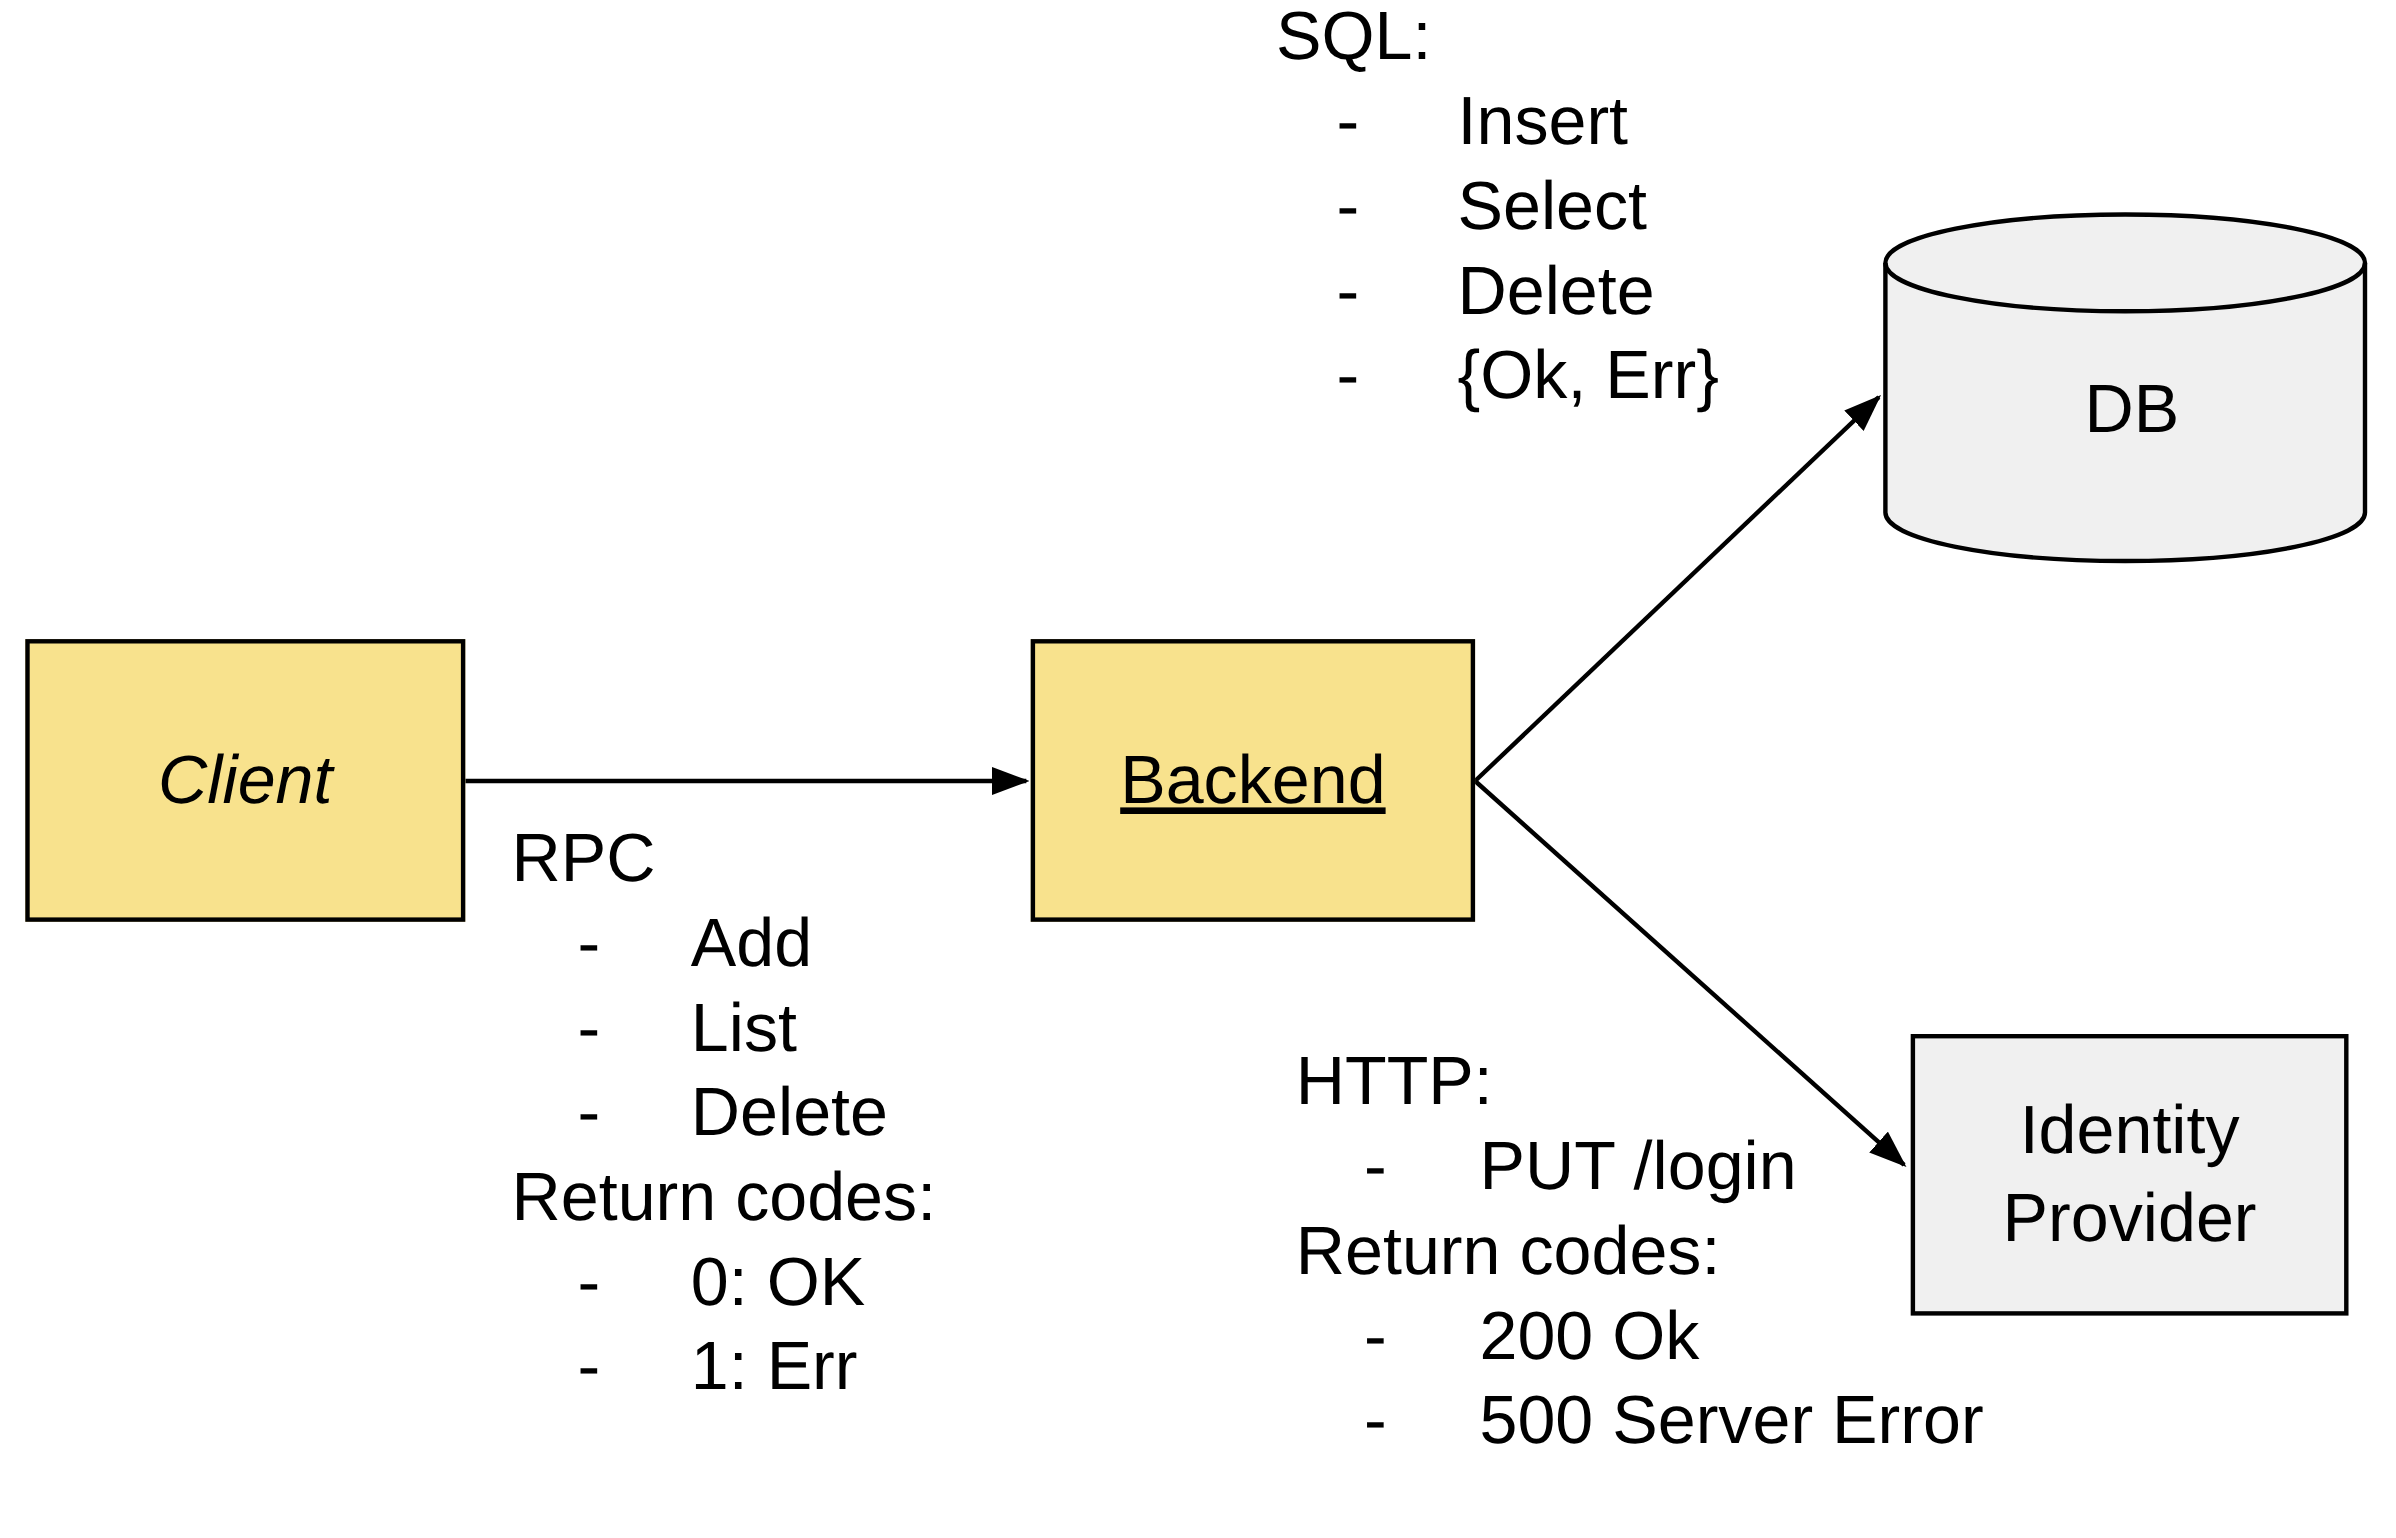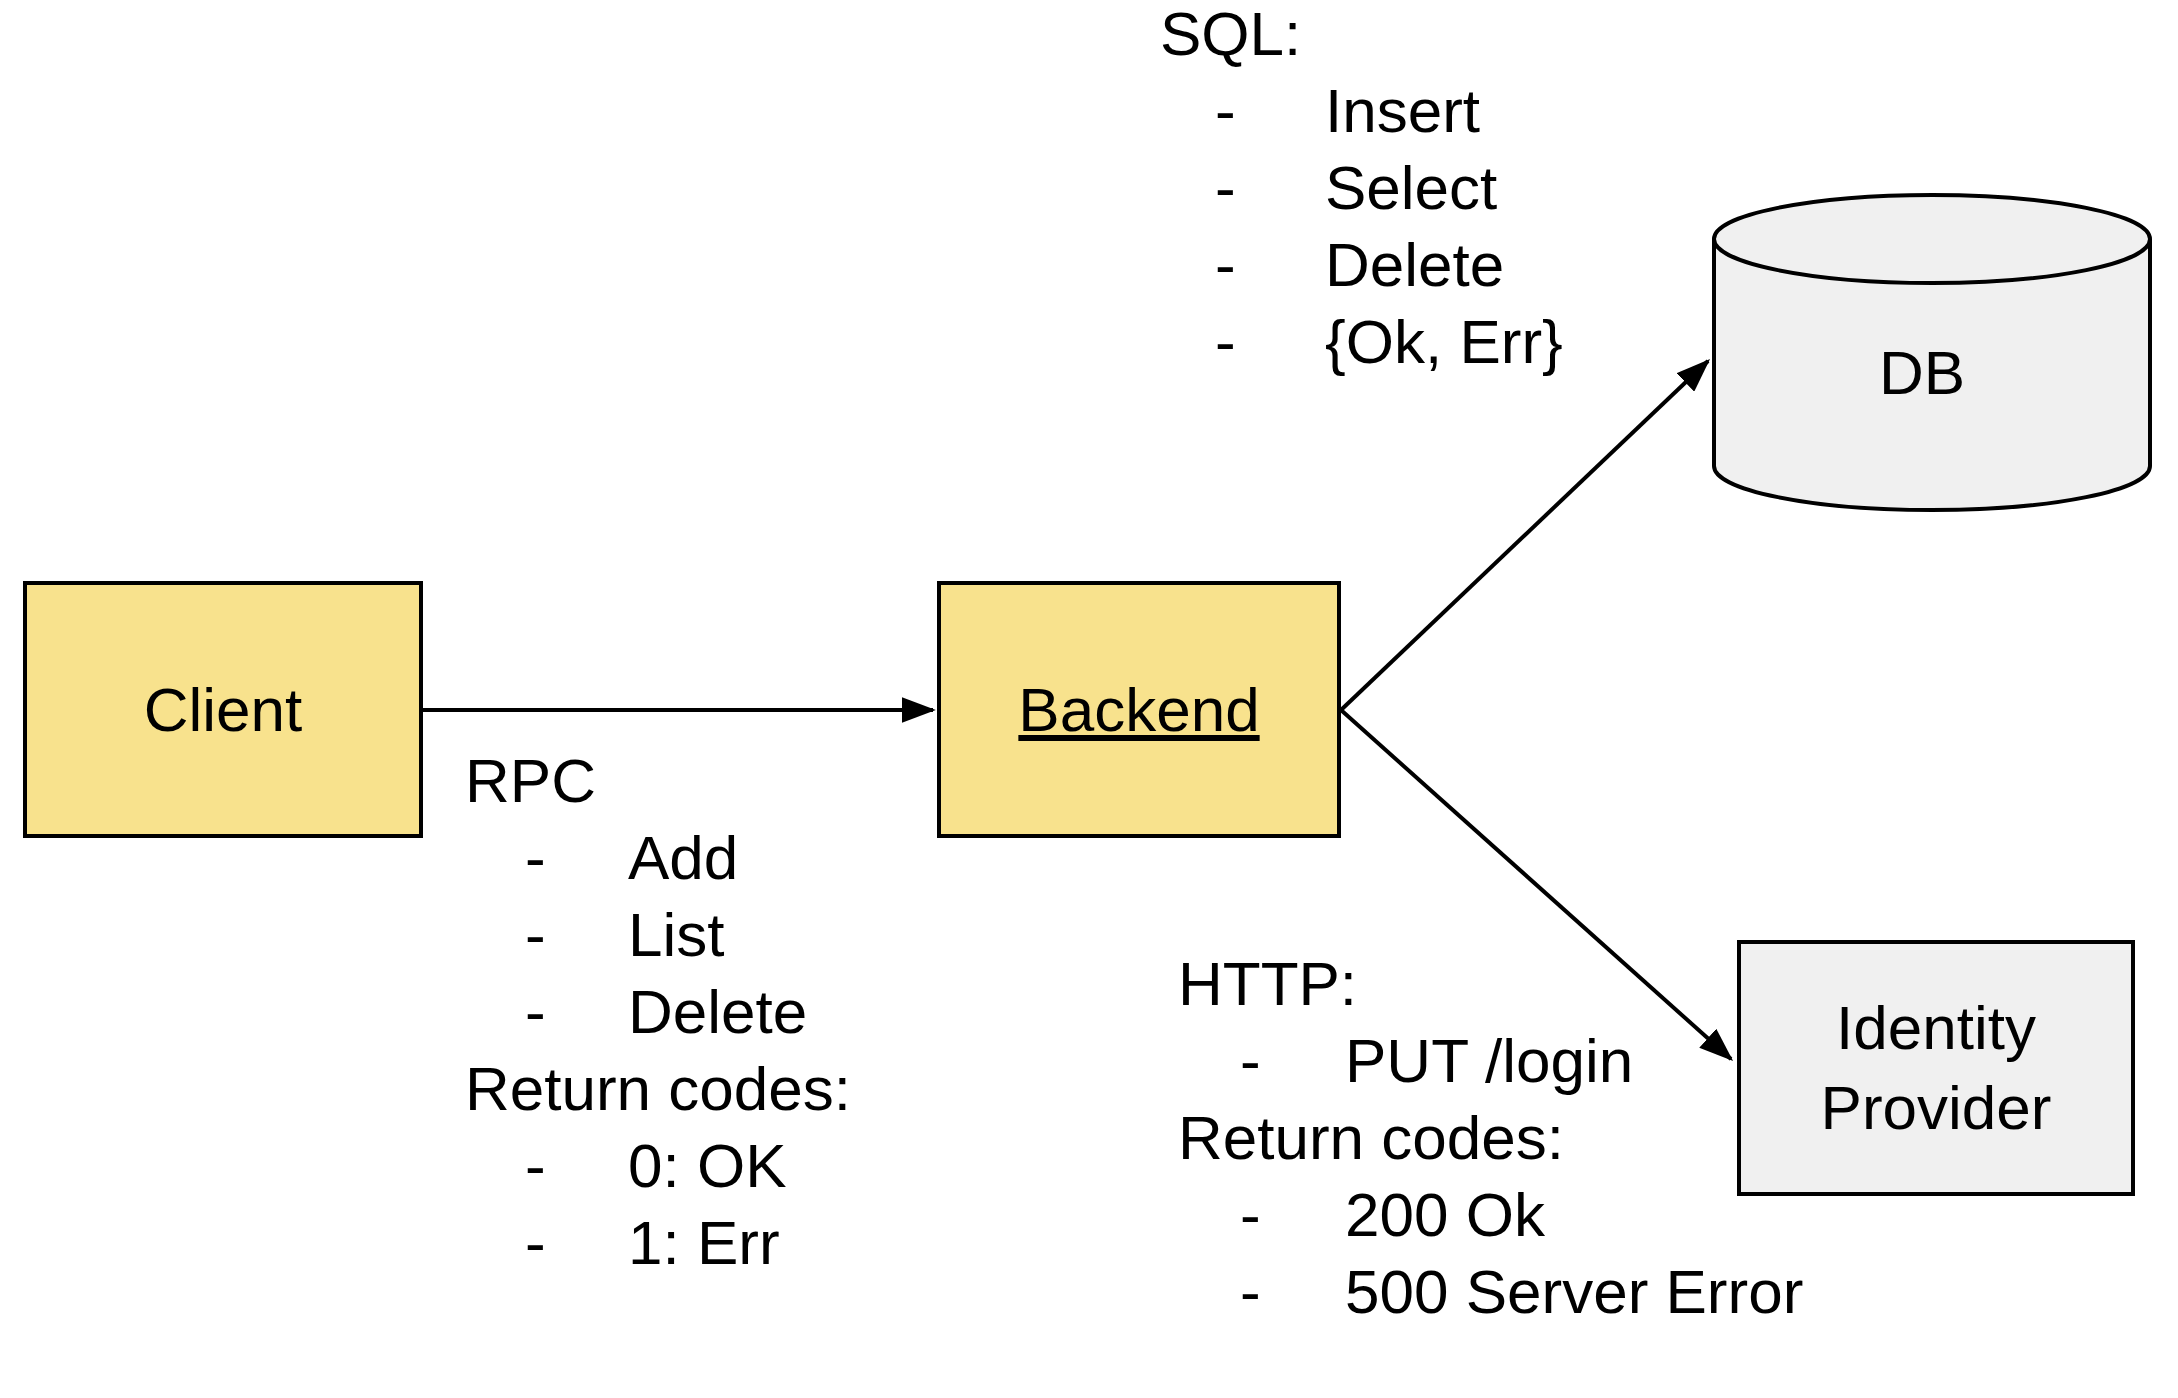--- a/index.html
+++ b/index.html
@@ -17,26 +17,26 @@
   .arrowhead{fill:var(--outline,#000);stroke:none;}
   .node{
     position:absolute;
     display:flex;align-items:center;justify-content:center;
     border:4px solid var(--outline,#000);
     box-sizing:border-box;
     font-size:62px;line-height:80px;text-align:center;
   }
   .node.yellow{background:var(--node_yellow,#f8e28d);}
   .node.gray{background:var(--node_gray,#f0f0f0);justify-content:center;}
-  #client-box{left:23px;top:581px;width:400px;height:257px;}
+  #client-box{left:23px;top:581px;width:400px;height:257px;font-style:italic;}
   #backend-box{left:937px;top:581px;width:404px;height:257px;text-decoration:underline;}
   #idp-box{left:1737px;top:940px;width:398px;height:256px;padding:0 42px;}
   #db-label{
     position:absolute;left:1712px;top:237px;width:420px;height:270px;
-    display:flex;align-items:center;justify-content:center;font-size:62px;
+    display:flex;align-items:center;justify-content:center;font-size:62px;padding-left:16px;
   }
   .note{position:absolute;font-size:62px;line-height:77px;white-space:nowrap;}
   .note .line{display:block;}
   .dash{display:inline-block;}
   #sql-note{left:1160px;top:-5px;}
   #sql-note .dash{margin-left:55px;width:110px;}
   #rpc-note{left:465px;top:742px;}
   #rpc-note .dash{margin-left:60px;width:103px;}
   #http-note{left:1178px;top:945px;}
   #http-note .dash{margin-left:62px;width:105px;}

